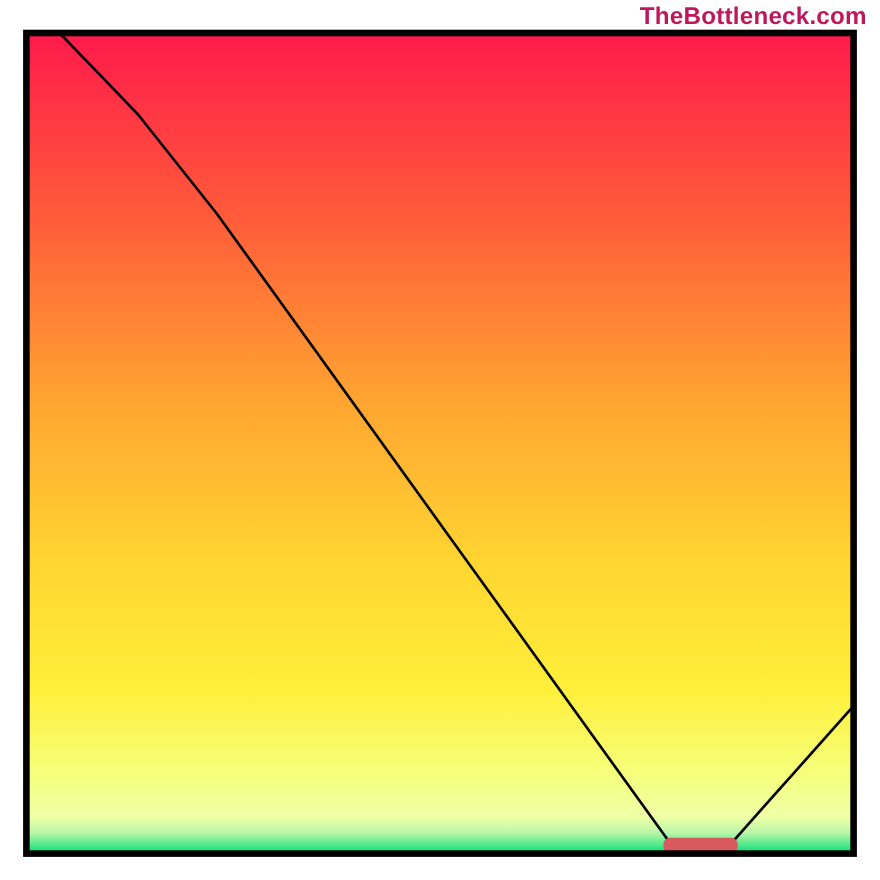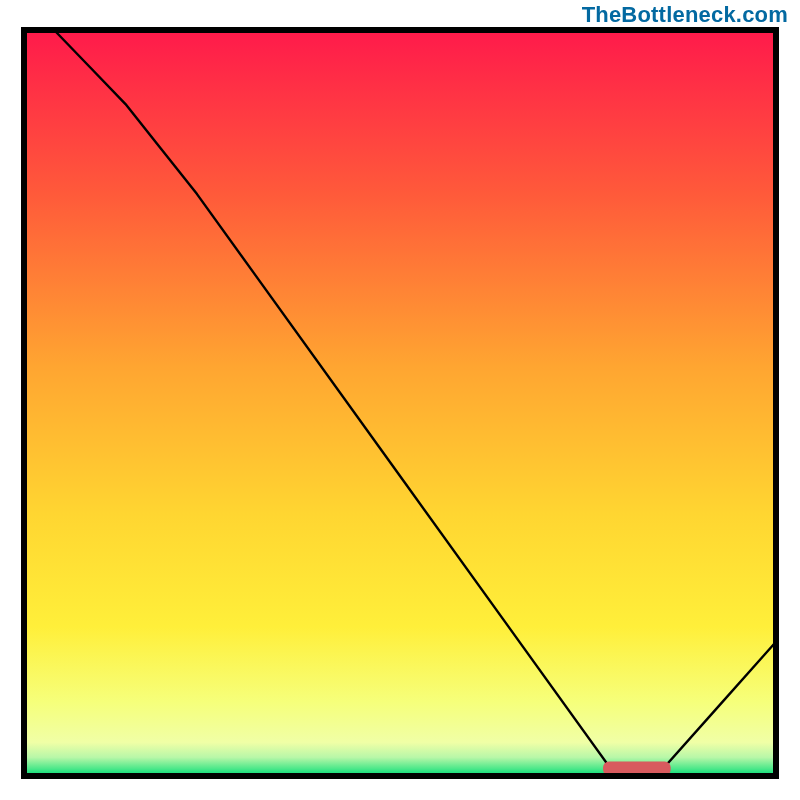--- a/index.html
+++ b/index.html
@@ -14,21 +14,21 @@
     position: relative;
     width: 800px;
     height: 800px;
   }
   .watermark {
     position: absolute;
     top: 2px;
     right: 12px;
     font-size: 22px;
     font-weight: 600;
-    color: #0369a1;
+    color: #be185d;
     letter-spacing: 0.2px;
   }
   svg {
     display: block;
   }
 </style>
 </head>
 <body>
 <div class="container">
 

